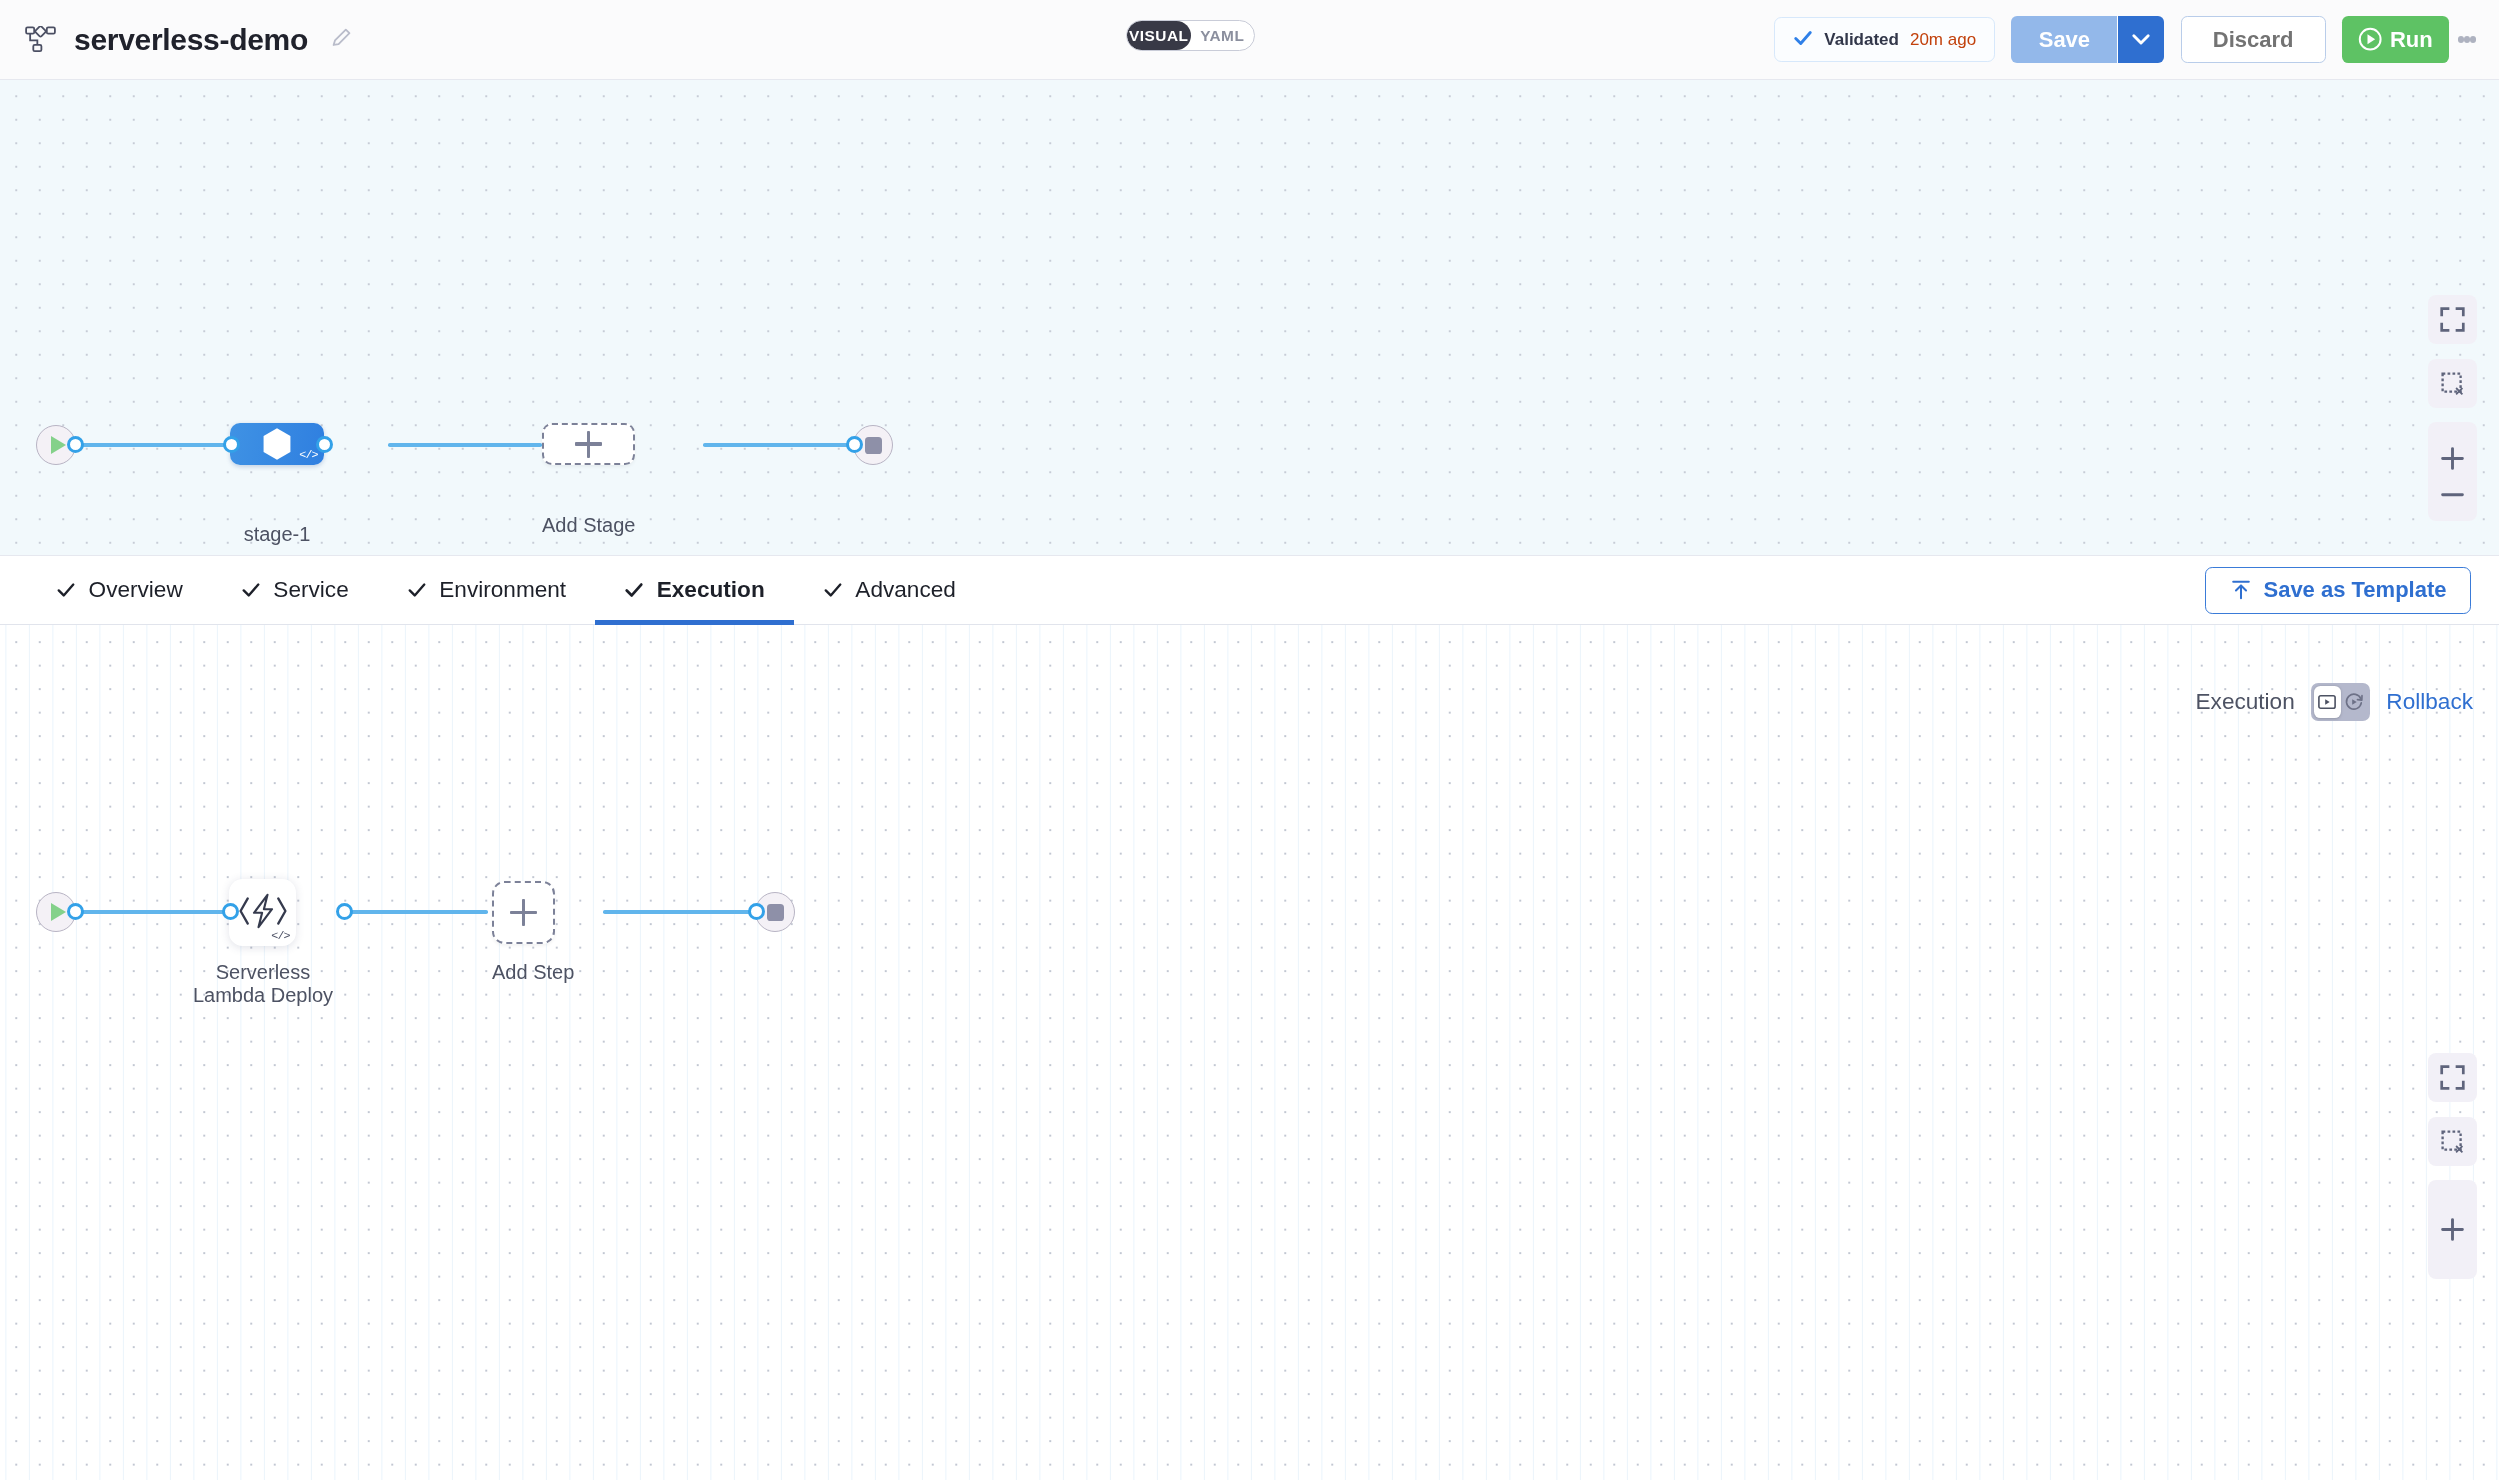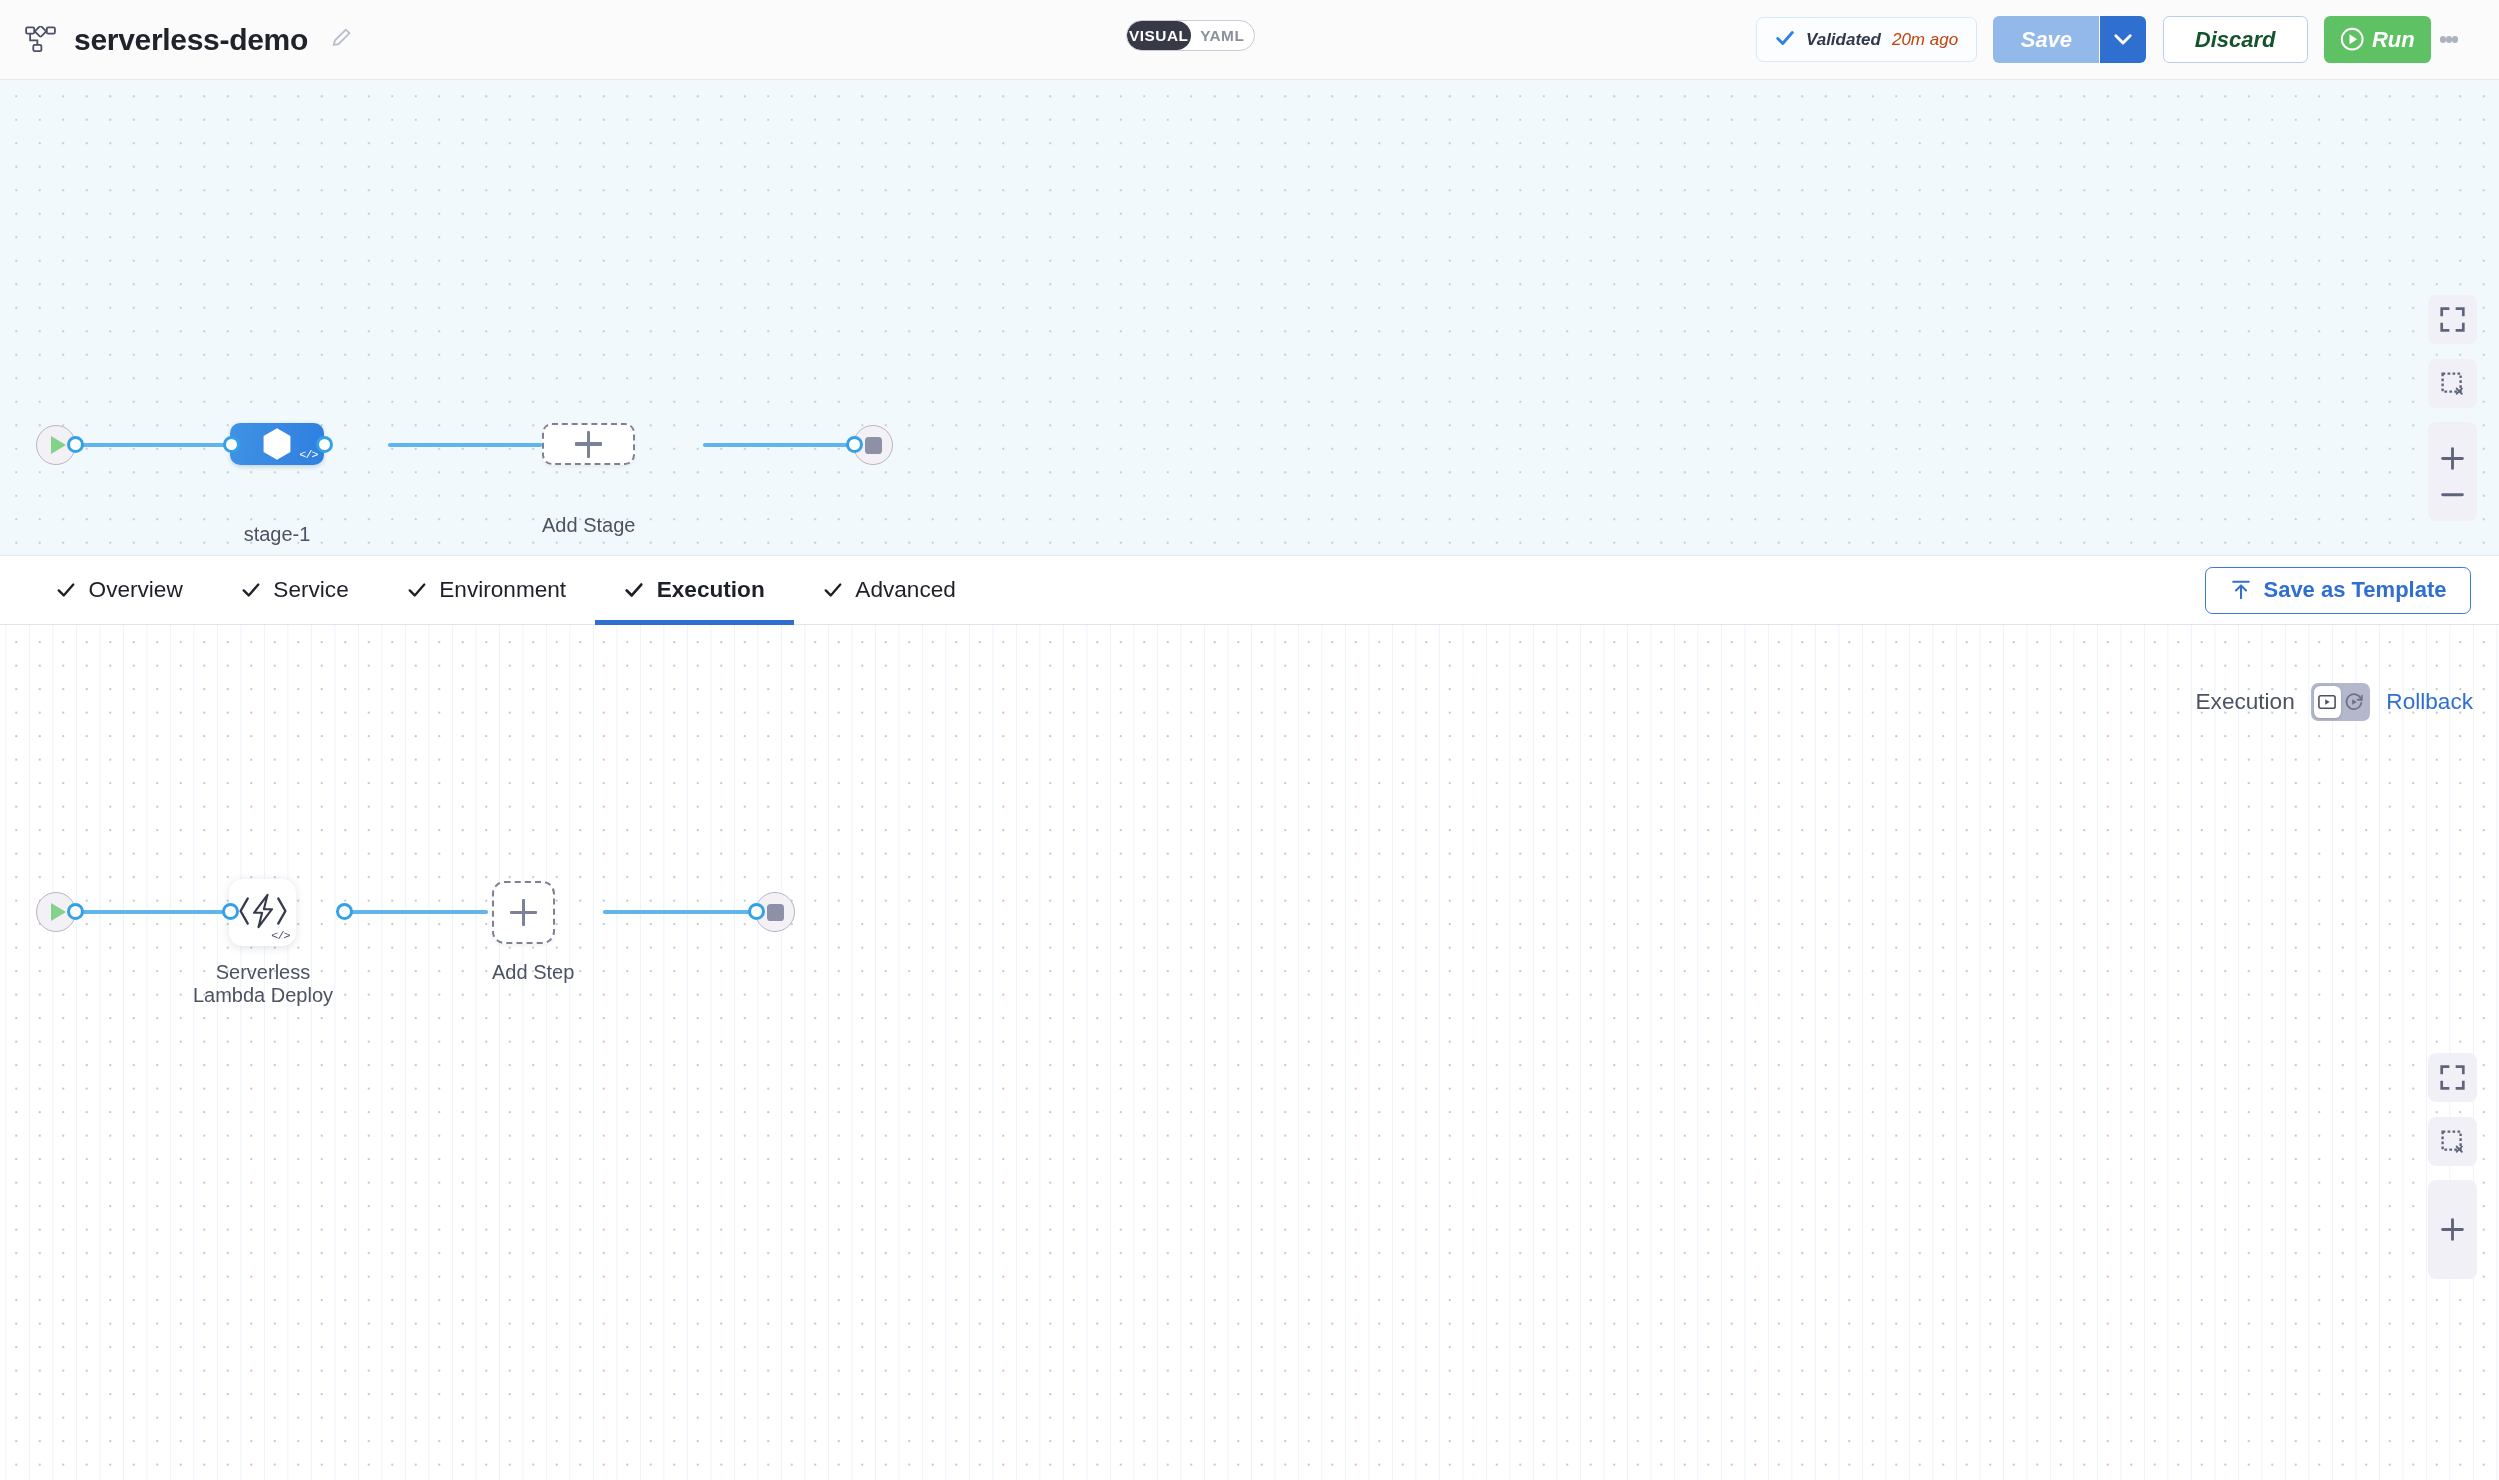--- a/index.html
+++ b/index.html
@@ -38,21 +38,21 @@
     width: 129px;
   }
   .vy-seg {
     flex: 1; height: 100%; display: flex; align-items: center; justify-content: center;
     font-size: 15.4px; font-weight: bold; letter-spacing: 0.5px; cursor: pointer;
   }
   .vy-seg.active { background: #383946; color: #ffffff; border-radius: 20px; }
   .vy-seg.inactive { color: #8b8f9e; }
 
   .hdr-right {
-    margin-left: auto; display: flex; align-items: center; gap: 0; padding-right: 33px; font-style: italic;
+    margin-left: auto; display: flex; align-items: center; gap: 0; padding-right: 15px;
   }
   .validated-badge {
     display: flex; align-items: center; gap: 11px;
     height: 45px; padding: 0 18px;
     border: 0.9px solid #d7e8fb; border-radius: 7.2px; background: #fbfdff;
     margin-right: 16.3px;
   }
   .check-blue { width: 20px; height: 20px; }
   .validated-label { font-size: 17px; font-weight: bold; color: #32374a; }
   .validated-time { font-size: 17px; color: #c2410c; }
@@ -62,21 +62,21 @@
     background: #93b8ea; color: #ffffff; font-size: 22px; font-weight: bold;
     width: 106px; display: flex; align-items: center; justify-content: center;
     cursor: pointer;
   }
   .save-caret {
     background: #2f6fd0; width: 47px; display: flex; align-items: center; justify-content: center;
     cursor: pointer; border-left: 0.9px solid #ffffff;
   }
   .discard-btn {
     height: 47px; width: 145px; border: 0.9px solid #b9cdea; border-radius: 6.3px;
-    background: #ffffff; color: #14532d; font-size: 22px; font-weight: bold;
+    background: #ffffff; color: #737373; font-size: 22px; font-weight: bold;
     display: flex; align-items: center; justify-content: center; margin-right: 16.3px;
     cursor: pointer;
   }
   .run-btn {
     height: 47px; width: 107px; border-radius: 6.3px; background: #5ec264;
     color: #ffffff; font-size: 22px; font-weight: bold;
     display: flex; align-items: center; justify-content: center; gap: 7.2px;
     cursor: pointer;
   }
   .kebab { width: 36px; height: 47px; display:flex; align-items:center; justify-content:center; cursor:pointer; }

